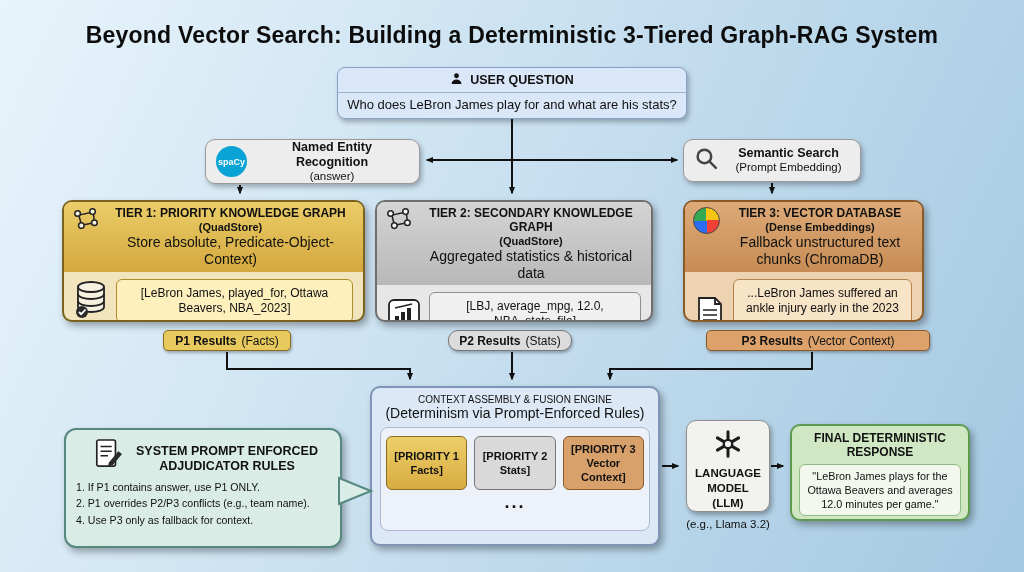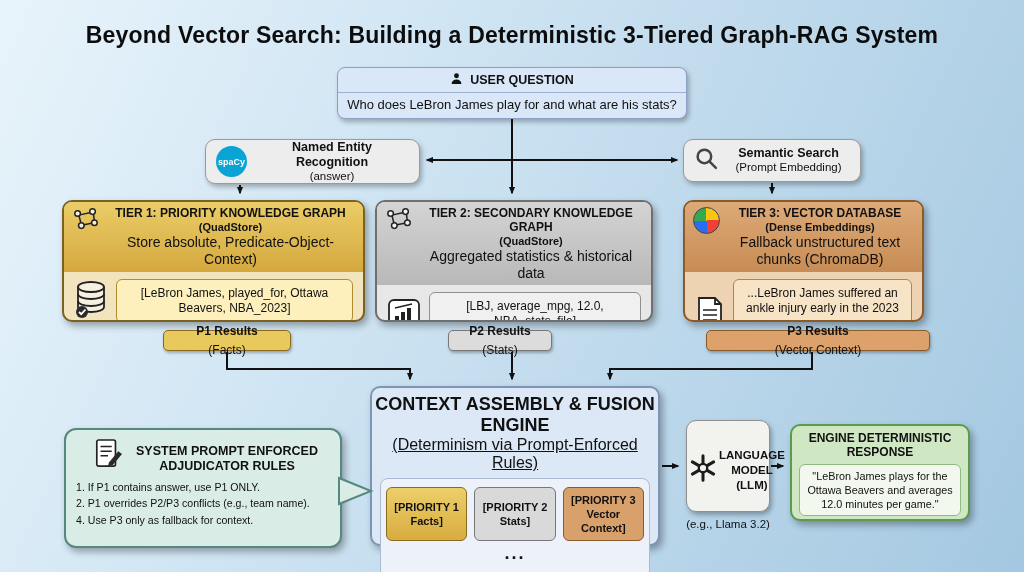--- a/index.html
+++ b/index.html
@@ -52,55 +52,55 @@
   .tier3 { left:683px; width:241px; background:#eed3b2; border-color:#8a5a28; }
   .tier3 .tier-head { background:linear-gradient(#ddaa78,#c78c55); }
   .tier3 .fact-box { background:#f7e3c6; border-color:#b5834a; }
   .chroma { width:27px; height:27px; border-radius:50%; flex:0 0 auto;
             background:conic-gradient(#f9c513 0 25%, #ef4136 25% 50%, #2a6df4 50% 75%, #35a852 75% 100%);
             border:1px solid #444; }
 
   
   .badge { top:330px; height:21px; border-radius:5px; border:1.5px solid; font-size:12px;
            display:flex; align-items:center; justify-content:center; gap:5px;
-           box-shadow:1px 2px 3px rgba(0,0,0,.28); white-space:nowrap;flex-direction:column; }
+           box-shadow:1px 2px 3px rgba(0,0,0,.28); white-space:nowrap; }
   .badge b { font-weight:bold; }
   .badge1 { left:163px; width:128px; background:#e8c95e; border-color:#8a6a1f; }
-  .badge2 { left:448px; width:104px; background:#dcdcdc; border-color:#777; }
+  .badge2 { left:448px; width:124px; background:#dcdcdc; border-color:#777;border-radius:10px; }
   .badge3 { left:706px; width:224px; background:#dda26c; border-color:#8a5a28; }
 
   
   .fusion { left:370px; top:386px; width:290px; height:160px; background:#dce8f6;
             border:2px solid #7e95b5; border-radius:10px; box-shadow:3px 4px 7px rgba(0,0,0,.32);
             text-align:center; padding-top:6px; }
-  .fusion-title { font-weight:bold; font-size:18px; }
-  .fusion-sub { font-size:16px;text-decoration:underline; }
+  .fusion-title { font-weight:normal; font-size:10px; }
+  .fusion-sub { font-size:14px; }
   .fusion-panel { margin:6px 8px 0; background:#edf2fa; border:1.5px solid #a9bad2;
-                  border-radius:8px; height:120px; padding:8px 5px 0; }
+                  border-radius:8px; height:104px; padding:8px 5px 0; }
   .chips { display:flex; justify-content:center; gap:7px; }
   .chip { width:88px; height:54px; border-radius:6px; border:1.5px solid; font-size:11px;
           font-weight:bold; display:flex; flex-direction:column; align-items:center;
           justify-content:center; line-height:1.3; }
   .chip1 { background:linear-gradient(#eccf6a,#d8ac40); border-color:#8a6a1f; }
   .chip2 { background:#d9d9d9; border-color:#777; }
   .chip3 { background:#d8a06a; border-color:#8a5a28; }
   .fusion-dots { font-weight:bold; font-size:18px; letter-spacing:2px; margin-top:2px; }
 
   
   .adj { left:64px; top:428px; width:278px; height:120px; background:#d9ece6;
          border:2px solid #55887f; border-radius:12px; box-shadow:3px 4px 7px rgba(0,0,0,.32);
          padding:8px 4px 0 10px; overflow:hidden; }
   .adj-head { display:flex; gap:14px; align-items:flex-end; justify-content:center; margin-bottom:5px; }
   .adj-title { font-weight:bold; font-size:12.5px; text-align:center; line-height:1.2; }
   .adj-rules { font-size:10.6px; line-height:1.55; white-space:nowrap; }
 
   
   .llm { left:686px; top:420px; width:84px; height:92px; background:#f2f2ef;
          border:1.5px solid #8f8f8f; border-radius:10px; box-shadow:2px 3px 5px rgba(0,0,0,.3);
-         display:flex; flex-direction:row; align-items:center; padding-top:7px; }
+         display:flex; flex-direction:column; align-items:center; padding-top:7px; }
   .llm-title { font-weight:bold; font-size:11.5px; text-align:center; line-height:1.3; margin-top:2px; }
   .llm-caption { left:672px; top:518px; width:112px; text-align:center; font-size:11.5px; }
 
   
   .final { left:790px; top:424px; width:180px; height:97px; background:#cfe8c3;
            border:2px solid #5c9a4e; border-radius:10px; box-shadow:3px 4px 7px rgba(0,0,0,.32);
            text-align:center; padding-top:5px; }
   .final-title { font-weight:bold; font-size:12px; line-height:1.2; }
   .final-body { margin:4px 7px 0; background:#f3f8ef; border:1px solid #8fba84;
                 border-radius:6px; font-size:10.8px; padding:4px 5px; line-height:1.3; }
@@ -299,21 +299,21 @@
     <div class="llm-title">
       <div>LANGUAGE</div>
       <div>MODEL</div>
       <div>(LLM)</div>
     </div>
   </div>
   <div class="abs llm-caption">(e.g., Llama 3.2)</div>
 
   <div class="abs final">
     <div class="final-title">
-      <div>ENGINE DETERMINISTIC</div>
+      <div>FINAL DETERMINISTIC</div>
       <div>RESPONSE</div>
     </div>
     <div class="final-body">"LeBron James plays for the Ottawa Beavers and averages 12.0 minutes per game."</div>
   </div>
 
   <svg class="abs overlay" viewBox="0 0 1024 572">
     <defs>
       <marker id="ah" markerWidth="9" markerHeight="9" refX="6" refY="3" orient="auto" markerUnits="userSpaceOnUse">
         <path d="M0,0 L7.5,3 L0,6 Z" fill="#111"></path>
       </marker>

